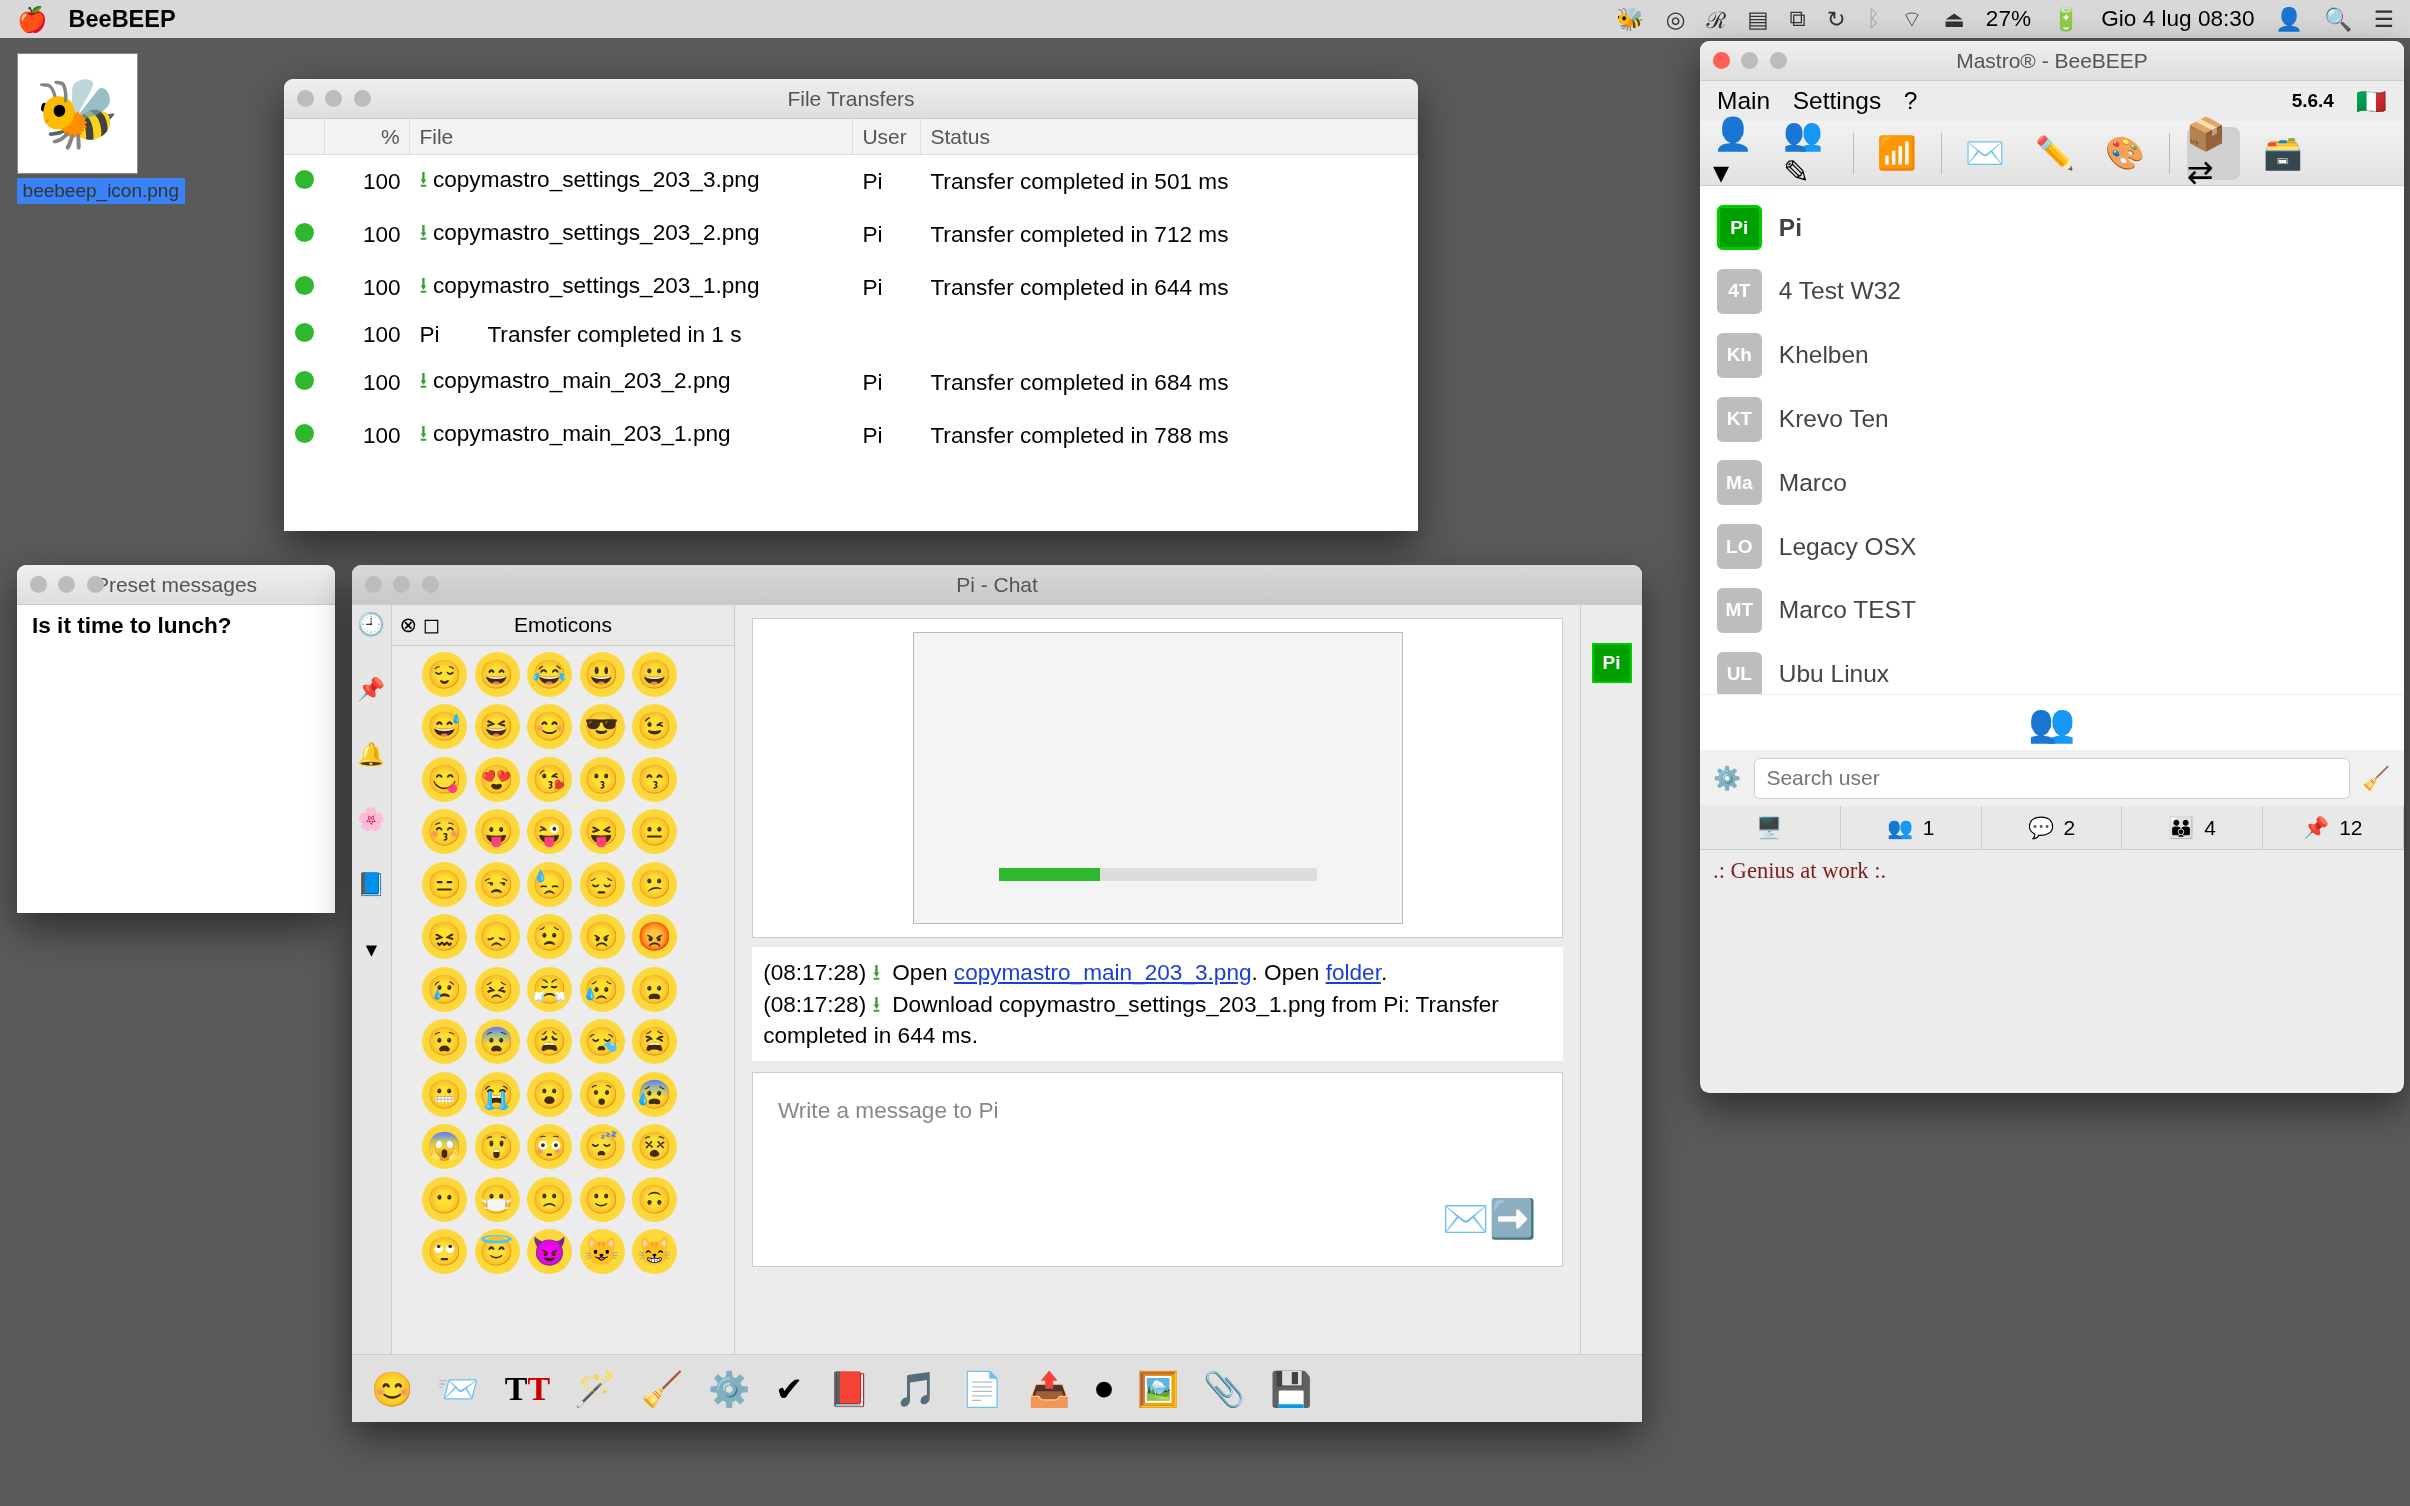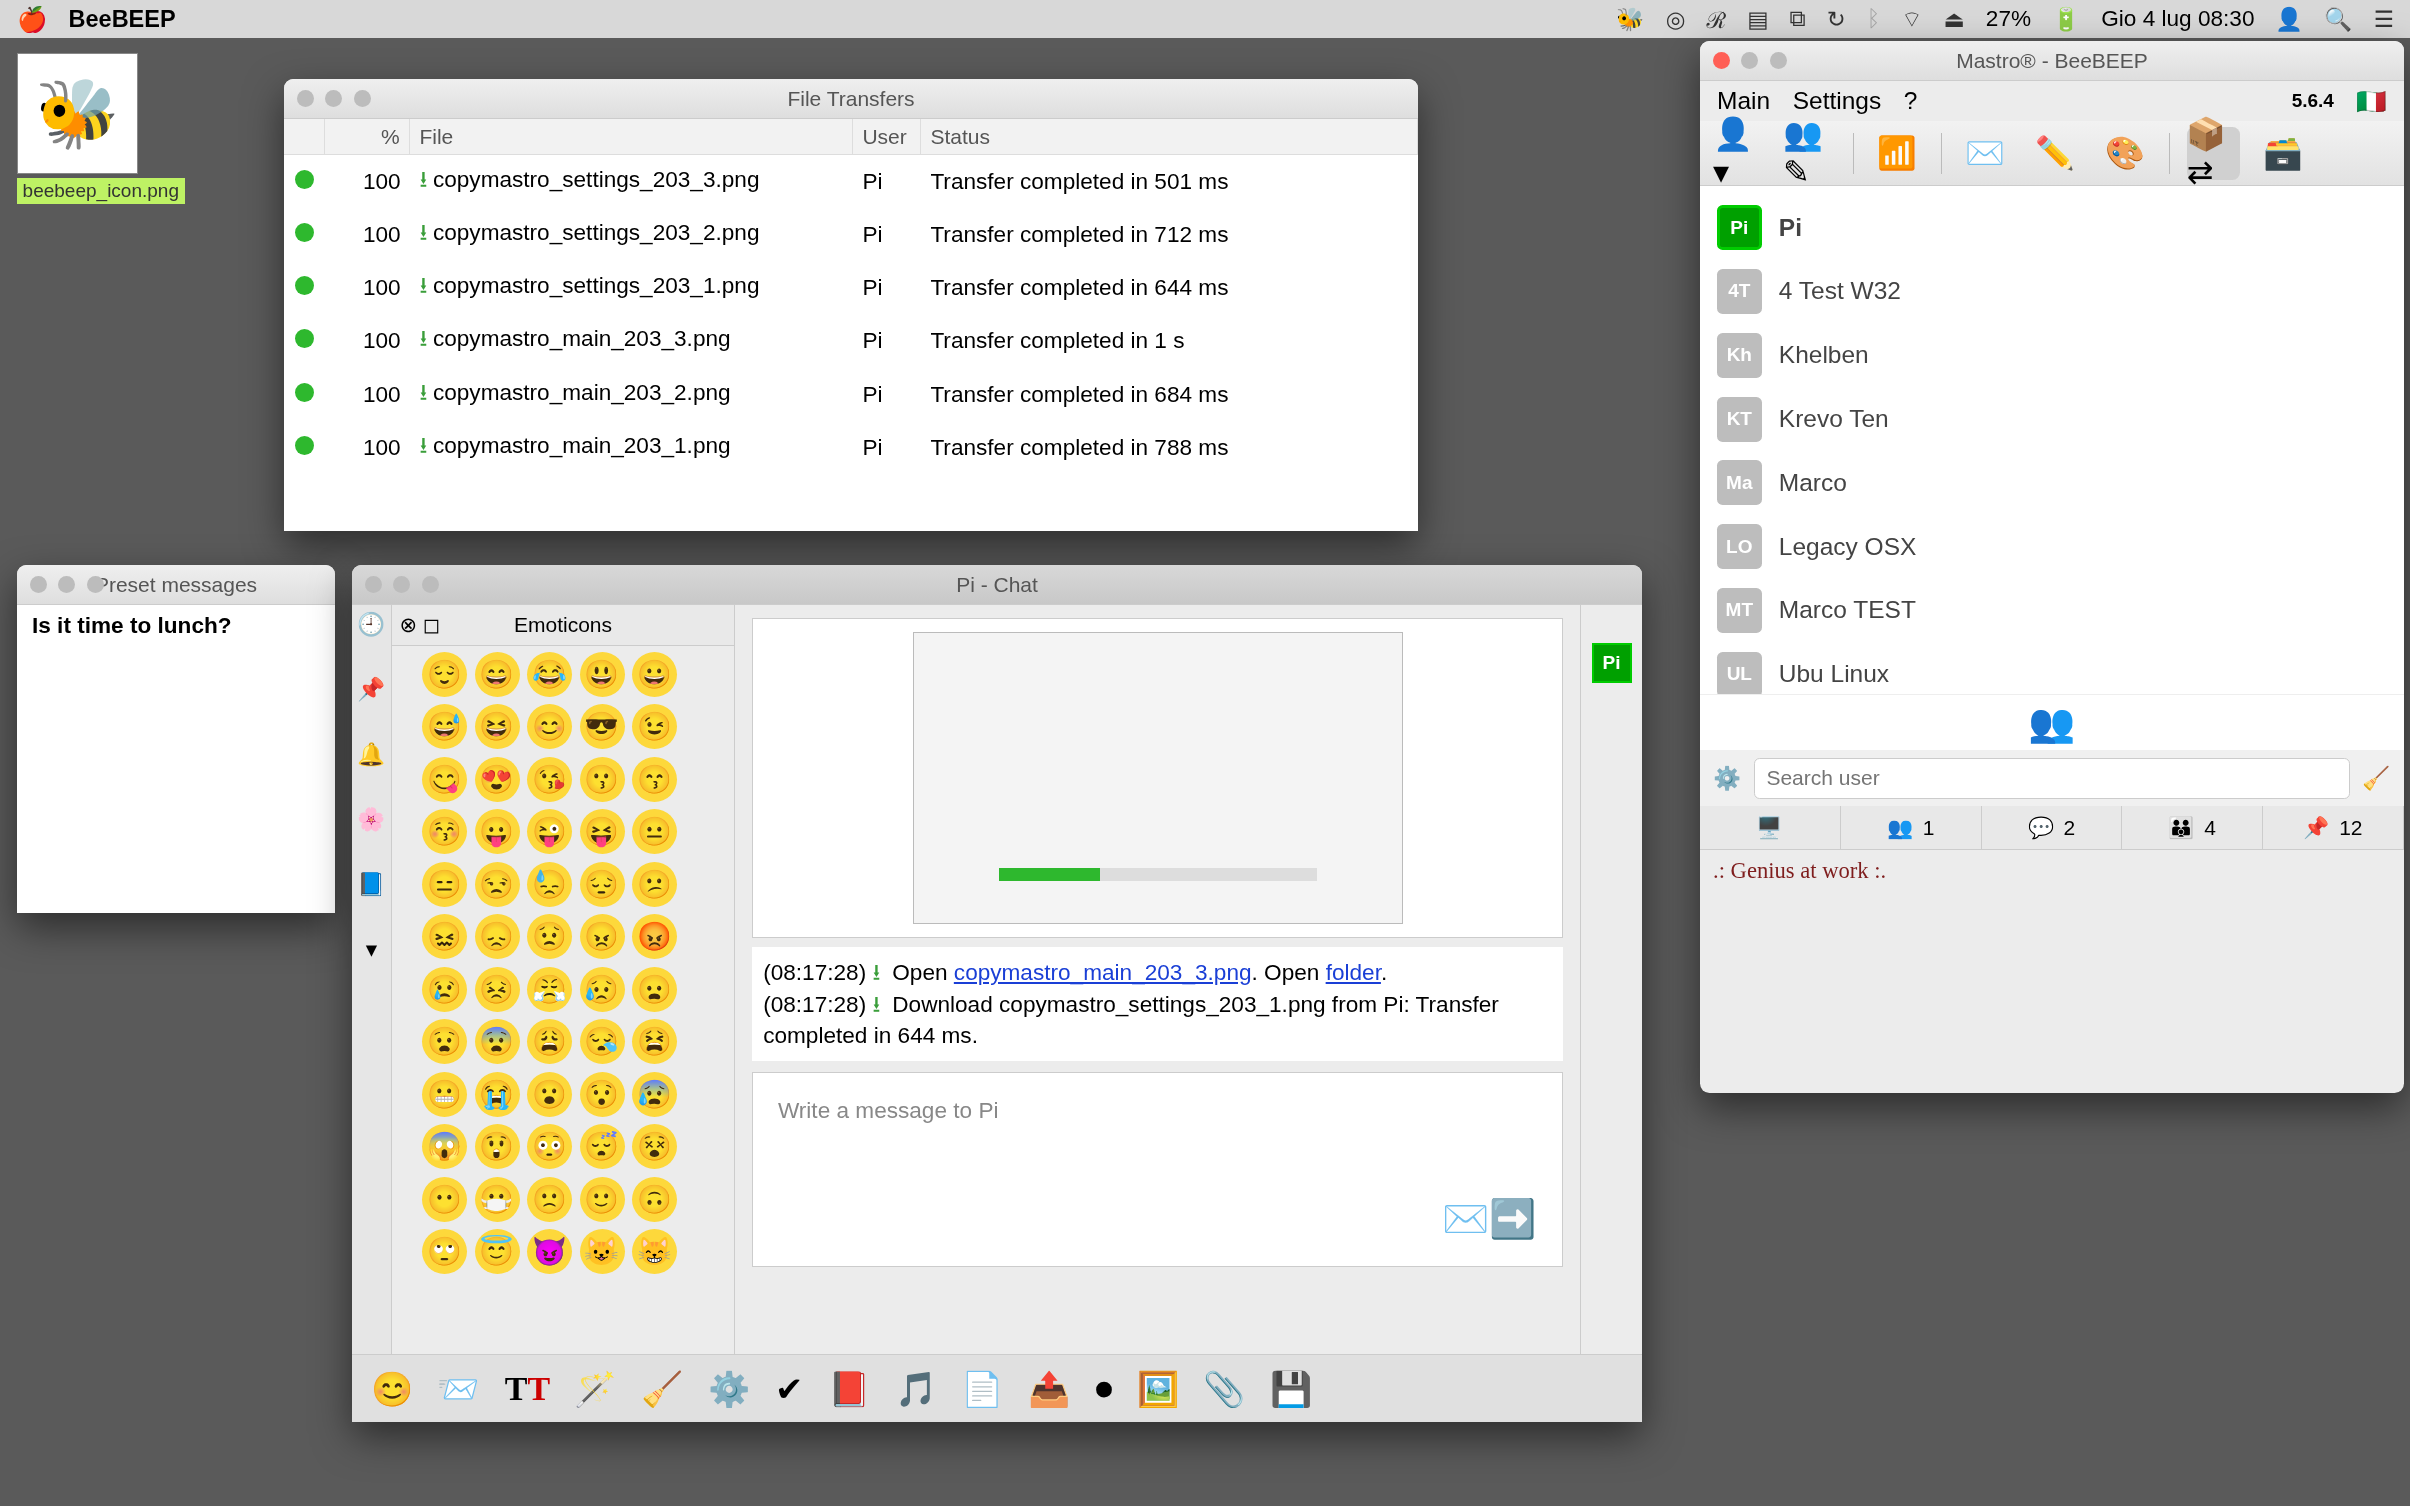--- a/index.html
+++ b/index.html
@@ -27,21 +27,21 @@
   .mb-ic { font-size: 22.6px; color: #333; }
   .mb-text { font-size: 22.6px; }
 
   
   .desktop-icon { position: absolute; top: 53px; left: 17px; text-align: center; }
   .desktop-icon .thumb {
     width: 121px; height: 121px; background: #fff; border: 1.9px solid #888;
     display: flex; align-items: center; justify-content: center; font-size: 68px;
   }
   .desktop-icon .label {
-    background: #bef264; padding: 1.9px 5.6px; margin-top: 3.8px; font-size: 19px; color: #333;
+    background: #3b82f6; padding: 1.9px 5.6px; margin-top: 3.8px; font-size: 19px; color: #333;
   }
 
   
   .window {
     position: absolute; background: #ececec; border-radius: 9.4px;
     box-shadow: 0 15px 38px rgba(0,0,0,.5);
   }
   .traffic { display: flex; gap: 11.3px; align-items: center; }
   .traffic span { width: 17px; height: 17px; border-radius: 50%; background: #bcbcbc; display:inline-block; }
   .traffic .close { background: #ff5f56; }
@@ -196,21 +196,20 @@
         <div class="ft-row">
           <div class="col-dot"><span class="dot-green"></span></div>
           <div class="col-pct">100</div>
           <div class="col-file"><span class="dl-ic">⭳</span>copymastro_settings_203_1.png</div>
           <div class="col-user">Pi</div>
           <div class="col-status">Transfer completed in 644 ms</div>
         </div>
         <div class="ft-row">
           <div class="col-dot"><span class="dot-green"></span></div>
           <div class="col-pct">100</div>
-          <div class="col-file"><span class="dl-ic">⭳</span>copymastro_main_203_3.png</div>
           <div class="col-user">Pi</div>
           <div class="col-status">Transfer completed in 1 s</div>
         </div>
         <div class="ft-row">
           <div class="col-dot"><span class="dot-green"></span></div>
           <div class="col-pct">100</div>
           <div class="col-file"><span class="dl-ic">⭳</span>copymastro_main_203_2.png</div>
           <div class="col-user">Pi</div>
           <div class="col-status">Transfer completed in 684 ms</div>
         </div>

